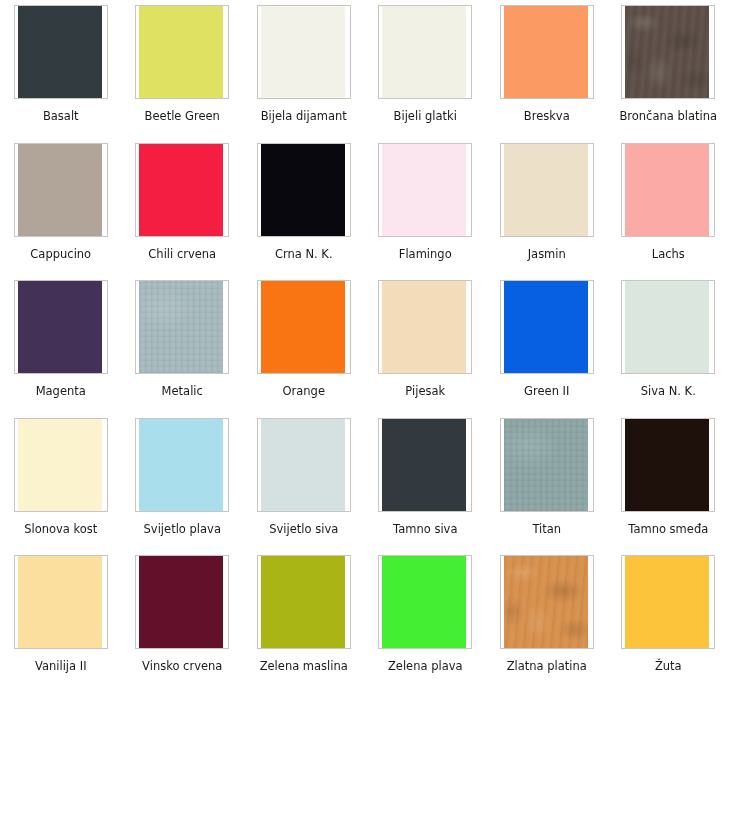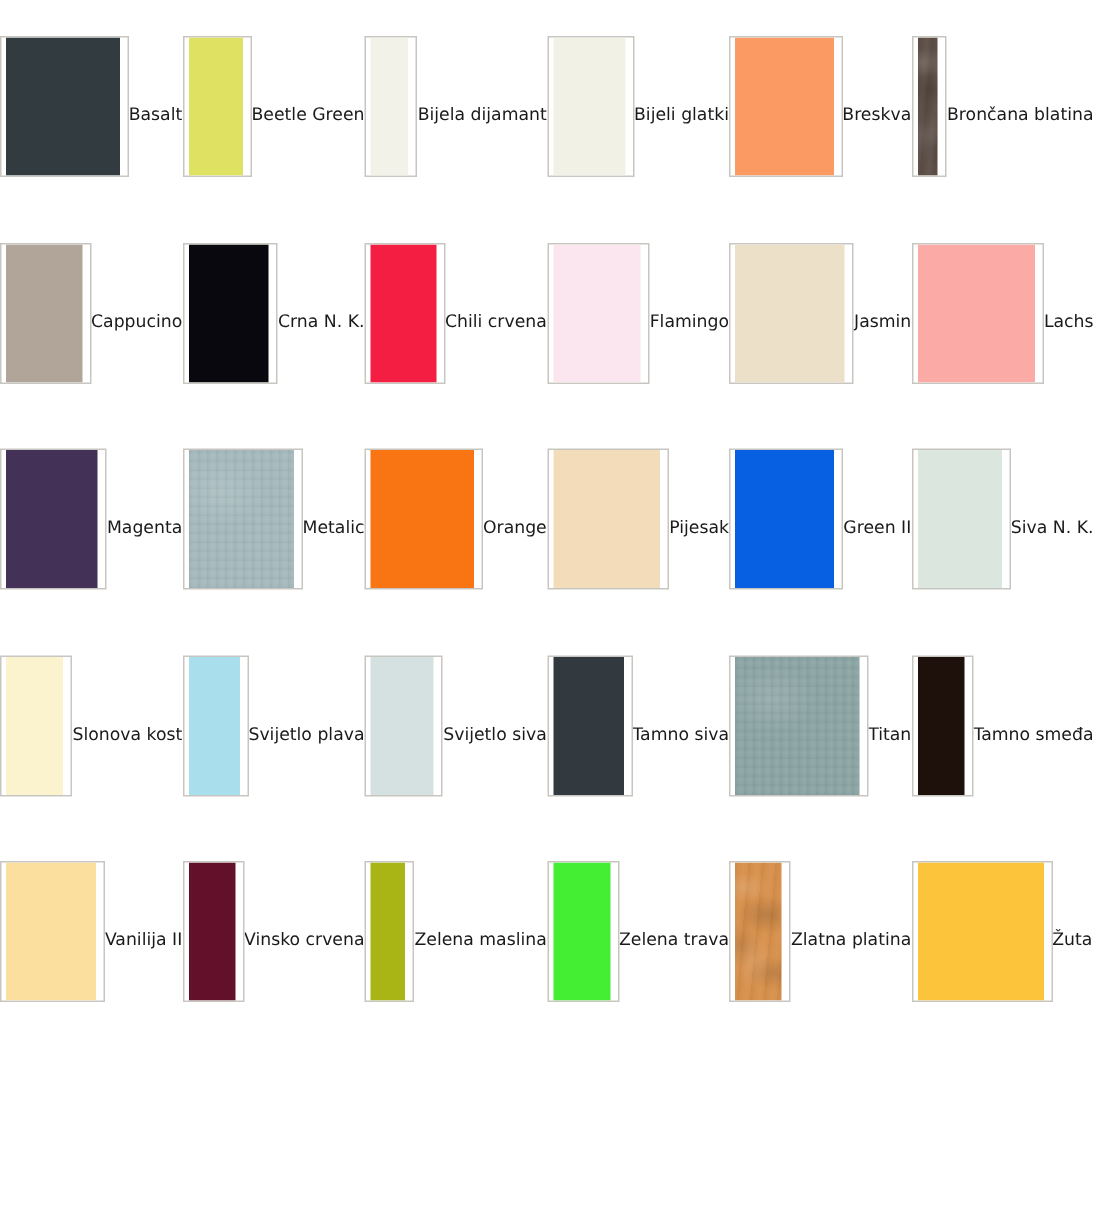--- a/index.html
+++ b/index.html
@@ -12,20 +12,21 @@
     font-family: "DejaVu Sans", sans-serif;
   }
   #swatch-grid {
     display: grid;
     grid-template-columns: repeat(6, 121.5px);
     grid-auto-rows: 137.5px;
     width: 729px;
   }
   .swatch-cell {
     display: flex;
+    flex-direction: column;
     align-items: center;
     padding-top: 5px;
   }
   .swatch-frame {
     width: 94px;
     height: 94px;
     border: 1px solid #c8c6c0;
     background: #ffffff;
     position: relative;
     overflow: hidden;
@@ -110,32 +111,32 @@
       <div class="swatch-label">Brončana blatina</div>
     </div>
     <div class="swatch-cell">
       <div class="swatch-frame" style="border-color: rgb(200, 198, 192);">
         <div class="swatch-fill" style="background-color: rgb(176, 165, 152);"></div>
       </div>
       <div class="swatch-label">Cappucino</div>
     </div>
     <div class="swatch-cell">
       <div class="swatch-frame" style="border-color: rgb(200, 198, 192);">
+        <div class="swatch-fill" style="background-color: rgb(243, 30, 66);"></div>
+      </div>
+      <div class="swatch-label">Chili crvena</div>
+    </div>
+    <div class="swatch-cell">
+      <div class="swatch-frame" style="border-color: rgb(200, 198, 192);">
         <div class="swatch-fill" style="background-color: rgb(8, 8, 14);"></div>
       </div>
       <div class="swatch-label">Crna N. K.</div>
     </div>
     <div class="swatch-cell">
       <div class="swatch-frame" style="border-color: rgb(200, 198, 192);">
-        <div class="swatch-fill" style="background-color: rgb(243, 30, 66);"></div>
-      </div>
-      <div class="swatch-label">Chili crvena</div>
-    </div>
-    <div class="swatch-cell">
-      <div class="swatch-frame" style="border-color: rgb(200, 198, 192);">
         <div class="swatch-fill" style="background-color: rgb(251, 229, 239);"></div>
       </div>
       <div class="swatch-label">Flamingo</div>
     </div>
     <div class="swatch-cell">
       <div class="swatch-frame" style="border-color: rgb(200, 198, 192);">
         <div class="swatch-fill" style="background-color: rgb(236, 224, 201);"></div>
       </div>
       <div class="swatch-label">Jasmin</div>
     </div>
@@ -232,21 +233,21 @@
     <div class="swatch-cell">
       <div class="swatch-frame" style="border-color: rgb(200, 198, 192);">
         <div class="swatch-fill" style="background-color: rgb(168, 181, 21);"></div>
       </div>
       <div class="swatch-label">Zelena maslina</div>
     </div>
     <div class="swatch-cell">
       <div class="swatch-frame" style="border-color: rgb(200, 198, 192);">
         <div class="swatch-fill" style="background-color: rgb(68, 238, 51);"></div>
       </div>
-      <div class="swatch-label">Zelena trava</div>
+      <div class="swatch-label">Zelena plava</div>
     </div>
     <div class="swatch-cell">
       <div class="swatch-frame" style="border-color: rgb(200, 198, 192);">
         <div class="swatch-fill texture" style="background-color: rgb(215, 144, 76);"></div>
       </div>
       <div class="swatch-label">Zlatna platina</div>
     </div>
     <div class="swatch-cell">
       <div class="swatch-frame" style="border-color: rgb(200, 198, 192);">
         <div class="swatch-fill" style="background-color: rgb(251, 196, 59);"></div>

